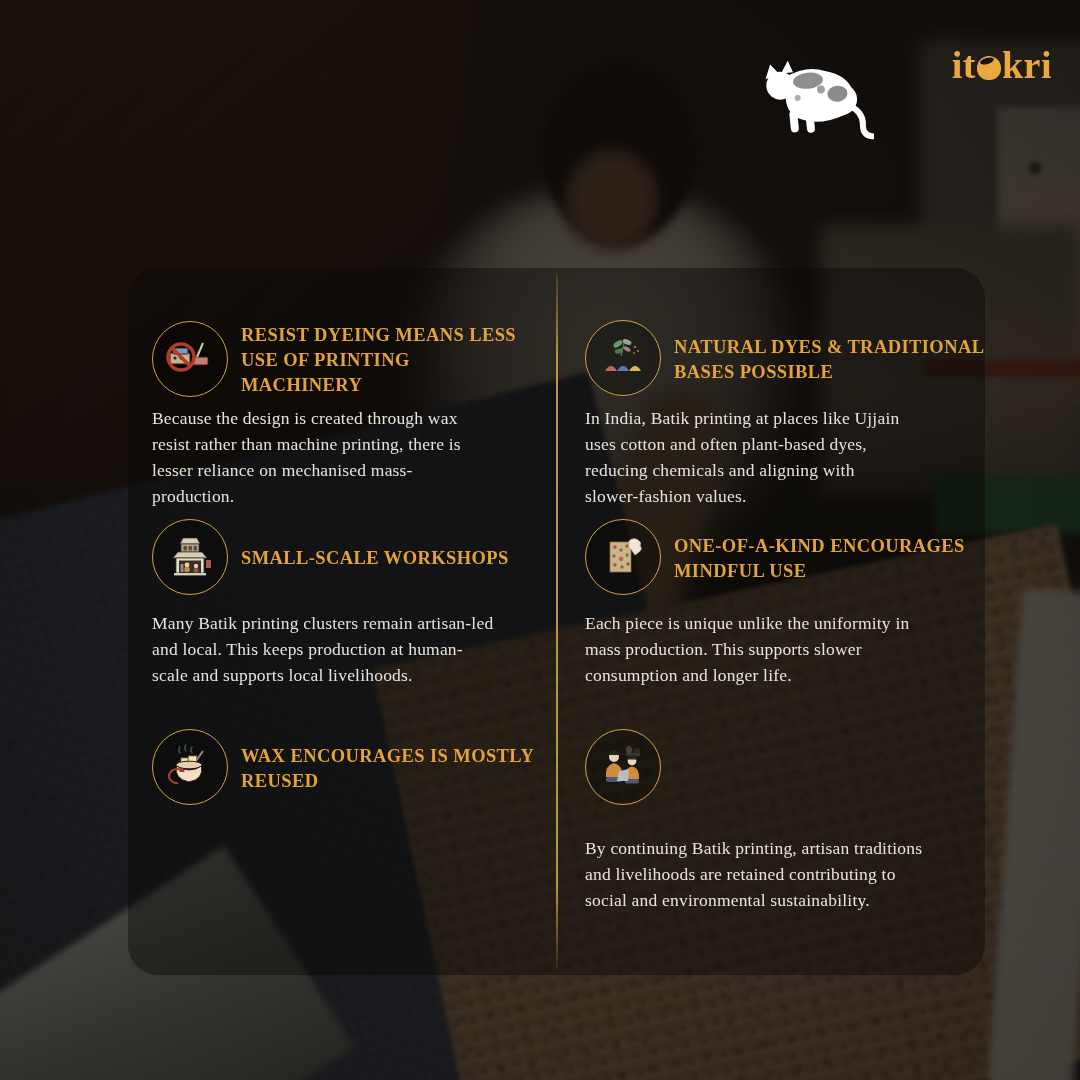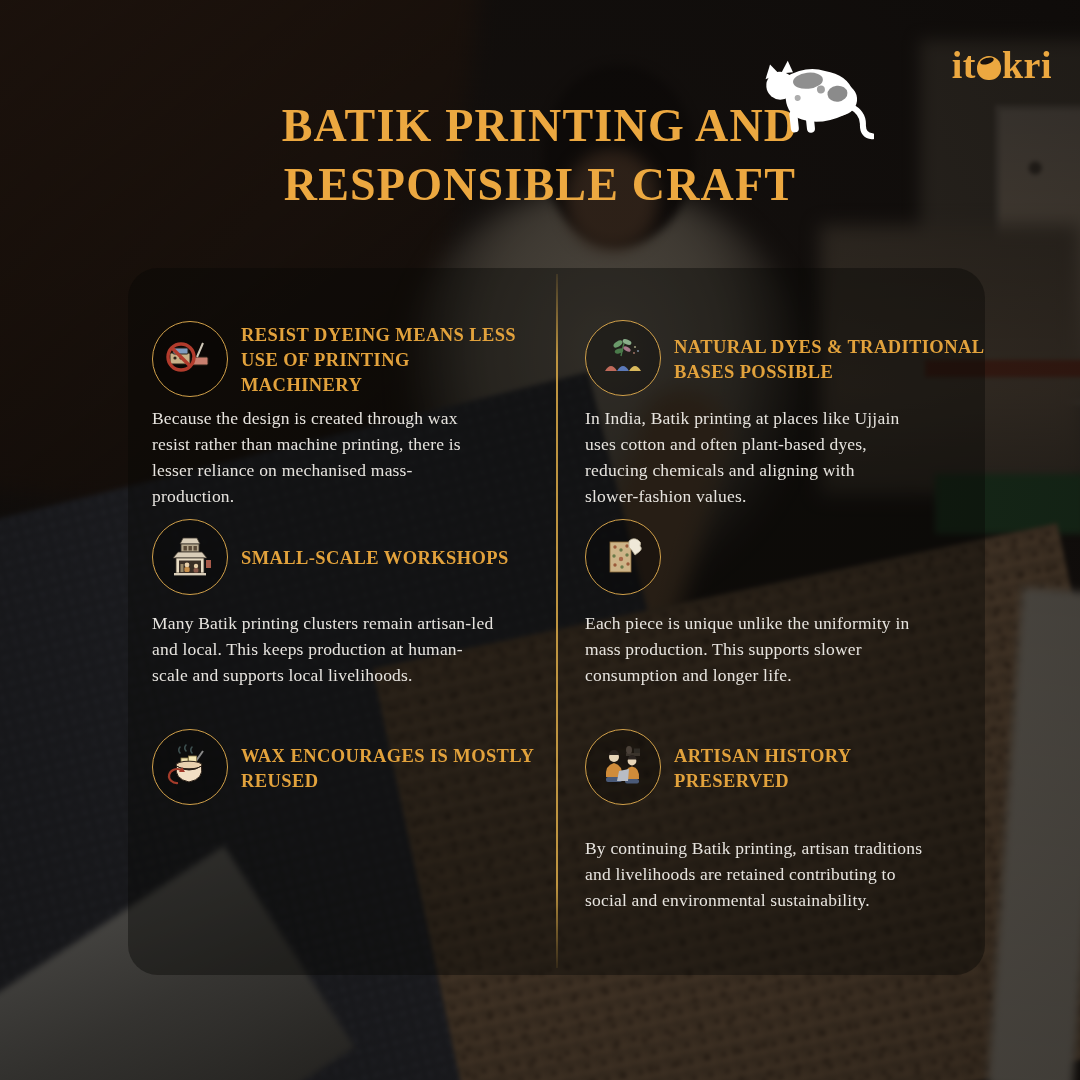--- a/index.html
+++ b/index.html
@@ -118,22 +118,20 @@
       <rect x="30" y="56" width="8" height="22" rx="4" fill="#ffffff"></rect>
       <rect x="46" y="60" width="8" height="20" rx="4" fill="#ffffff"></rect>
       <path d="M92 58 Q104 66 102 78 Q101 88 110 90" stroke="#ffffff" stroke-width="6" fill="none" stroke-linecap="round"></path>
       <ellipse cx="52" cy="28" rx="15" ry="8" fill="#6a6a6a" opacity="0.75"></ellipse>
       <ellipse cx="80" cy="44" rx="10" ry="8" fill="#5a5a5a" opacity="0.7"></ellipse>
       <circle cx="64" cy="38" r="4" fill="#777" opacity="0.7"></circle>
       <circle cx="40" cy="44" r="3" fill="#777" opacity="0.6"></circle>
     </g>
   </svg>
 
-  <h1 class="title" style="margin:0;">BATIK PRINTING AND
-RESPONSIBLE CRAFT</h1>
 
   <section class="panel">
     <div class="divider"></div>
 
     <div class="card c0 r1">
       <div class="head">
         <div class="icon-badge">
           <svg width="48" height="48" viewBox="0 0 48 48">
             <rect x="26" y="22" width="16" height="8" rx="1.5" fill="#c97f6f" stroke="#2b2218"></rect>
             <line x1="37" y1="8" x2="31" y2="22" stroke="#cfc8b8" stroke-width="2"></line>
@@ -219,20 +217,22 @@
             <circle cx="28" cy="13" r="1.7" fill="#9a5a3a"></circle>
               <circle cx="15" cy="23" r="1.7" fill="#6a7a4a"></circle>
             <circle cx="22" cy="26" r="2.2" fill="#a8684a"></circle>
               <circle cx="28" cy="22" r="1.7" fill="#6a7a4a"></circle>
             <circle cx="16" cy="32" r="1.7" fill="#9a5a3a"></circle>
               <circle cx="23" cy="34" r="1.7" fill="#6a7a4a"></circle>
             <circle cx="29" cy="31" r="1.7" fill="#9a5a3a"></circle>
             <path d="M30 8 Q34 4 39 7 Q43 9 41 13 Q44 16 40 19 L36 22 Q33 17 30 14 Z" fill="#efe8d8" stroke="#bdb29a" stroke-width="0.8"></path>
           </svg>
         </div>
+        <div class="card-title">ONE-OF-A-KIND ENCOURAGES
+MINDFUL USE</div>
       </div>
       <div class="card-body">Each piece is unique unlike the uniformity in
 mass production. This supports slower
 consumption and longer life.</div>
     </div>
 
     <div class="card c4 r3">
       <div class="head">
         <div class="icon-badge">
           <svg width="48" height="48" viewBox="0 0 48 48">
@@ -264,22 +264,20 @@
             <path d="M10 12 a5 5 0 0 1 10 0 Z" fill="#2b2420"></path>
             <path d="M7 34 Q6 22 15 20 Q24 22 23 34 Z" fill="#d08c3a"></path>
             <rect x="7" y="34" width="16" height="5" rx="2" fill="#4a5a78"></rect>
             <circle cx="33" cy="18" r="4.4" fill="#e8d6b8"></circle>
             <path d="M28.8 16.5 a4.4 4.4 0 0 1 8.8 0 Z" fill="#2b2420"></path>
             <path d="M26 36 Q25 25 33 23.5 Q41 25 40 36 Z" fill="#d08c3a"></path>
             <rect x="26" y="36" width="14" height="4.5" rx="2" fill="#4a5a78"></rect>
             <path d="M20 28 L30 26 L29 38 L18 38 Z" fill="#b8bcc4"></path>
           </svg>
         </div>
-        <div class="card-title">ARTISAN HISTORY
-PRESERVED</div>
       </div>
       <div class="card-body">By continuing Batik printing, artisan traditions
 and livelihoods are retained contributing to
 social and environmental sustainability.</div>
     </div>
 
   </section>
 </div>
 
 </body></html>

